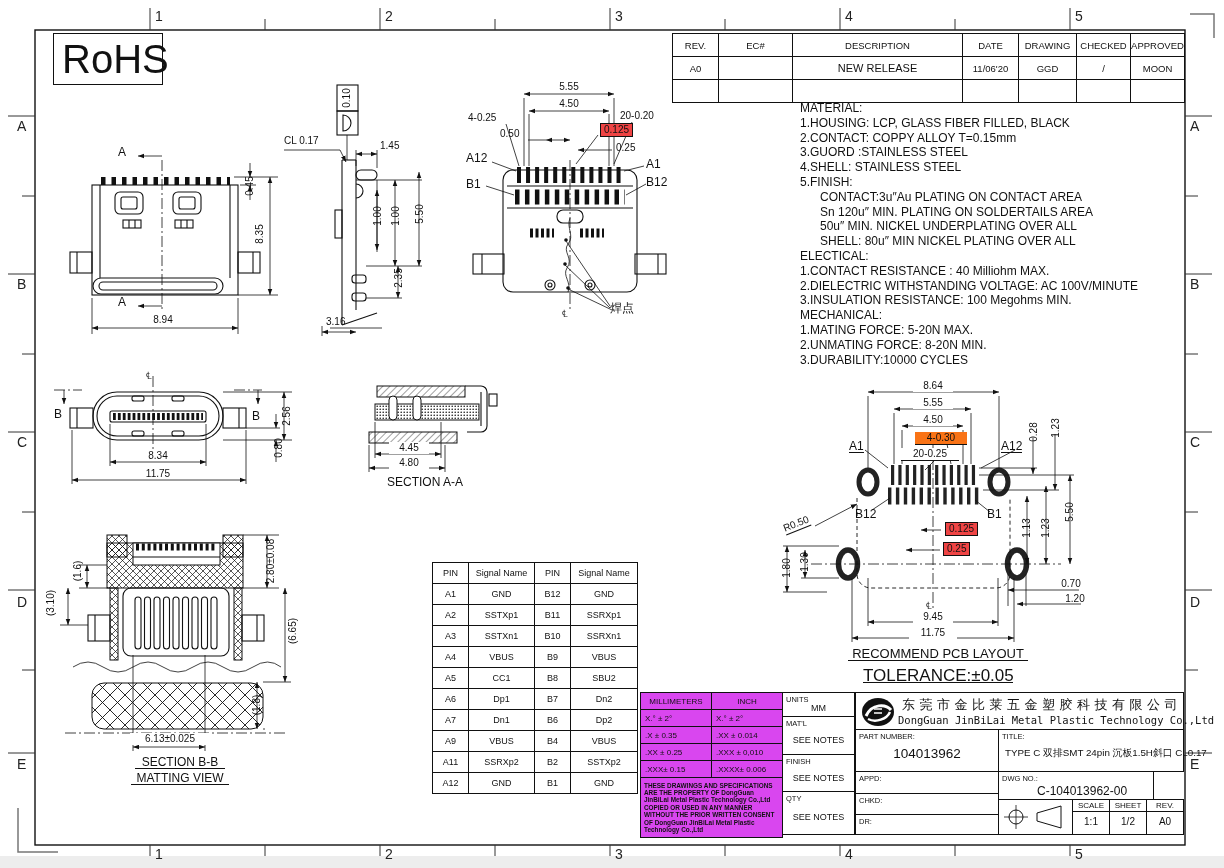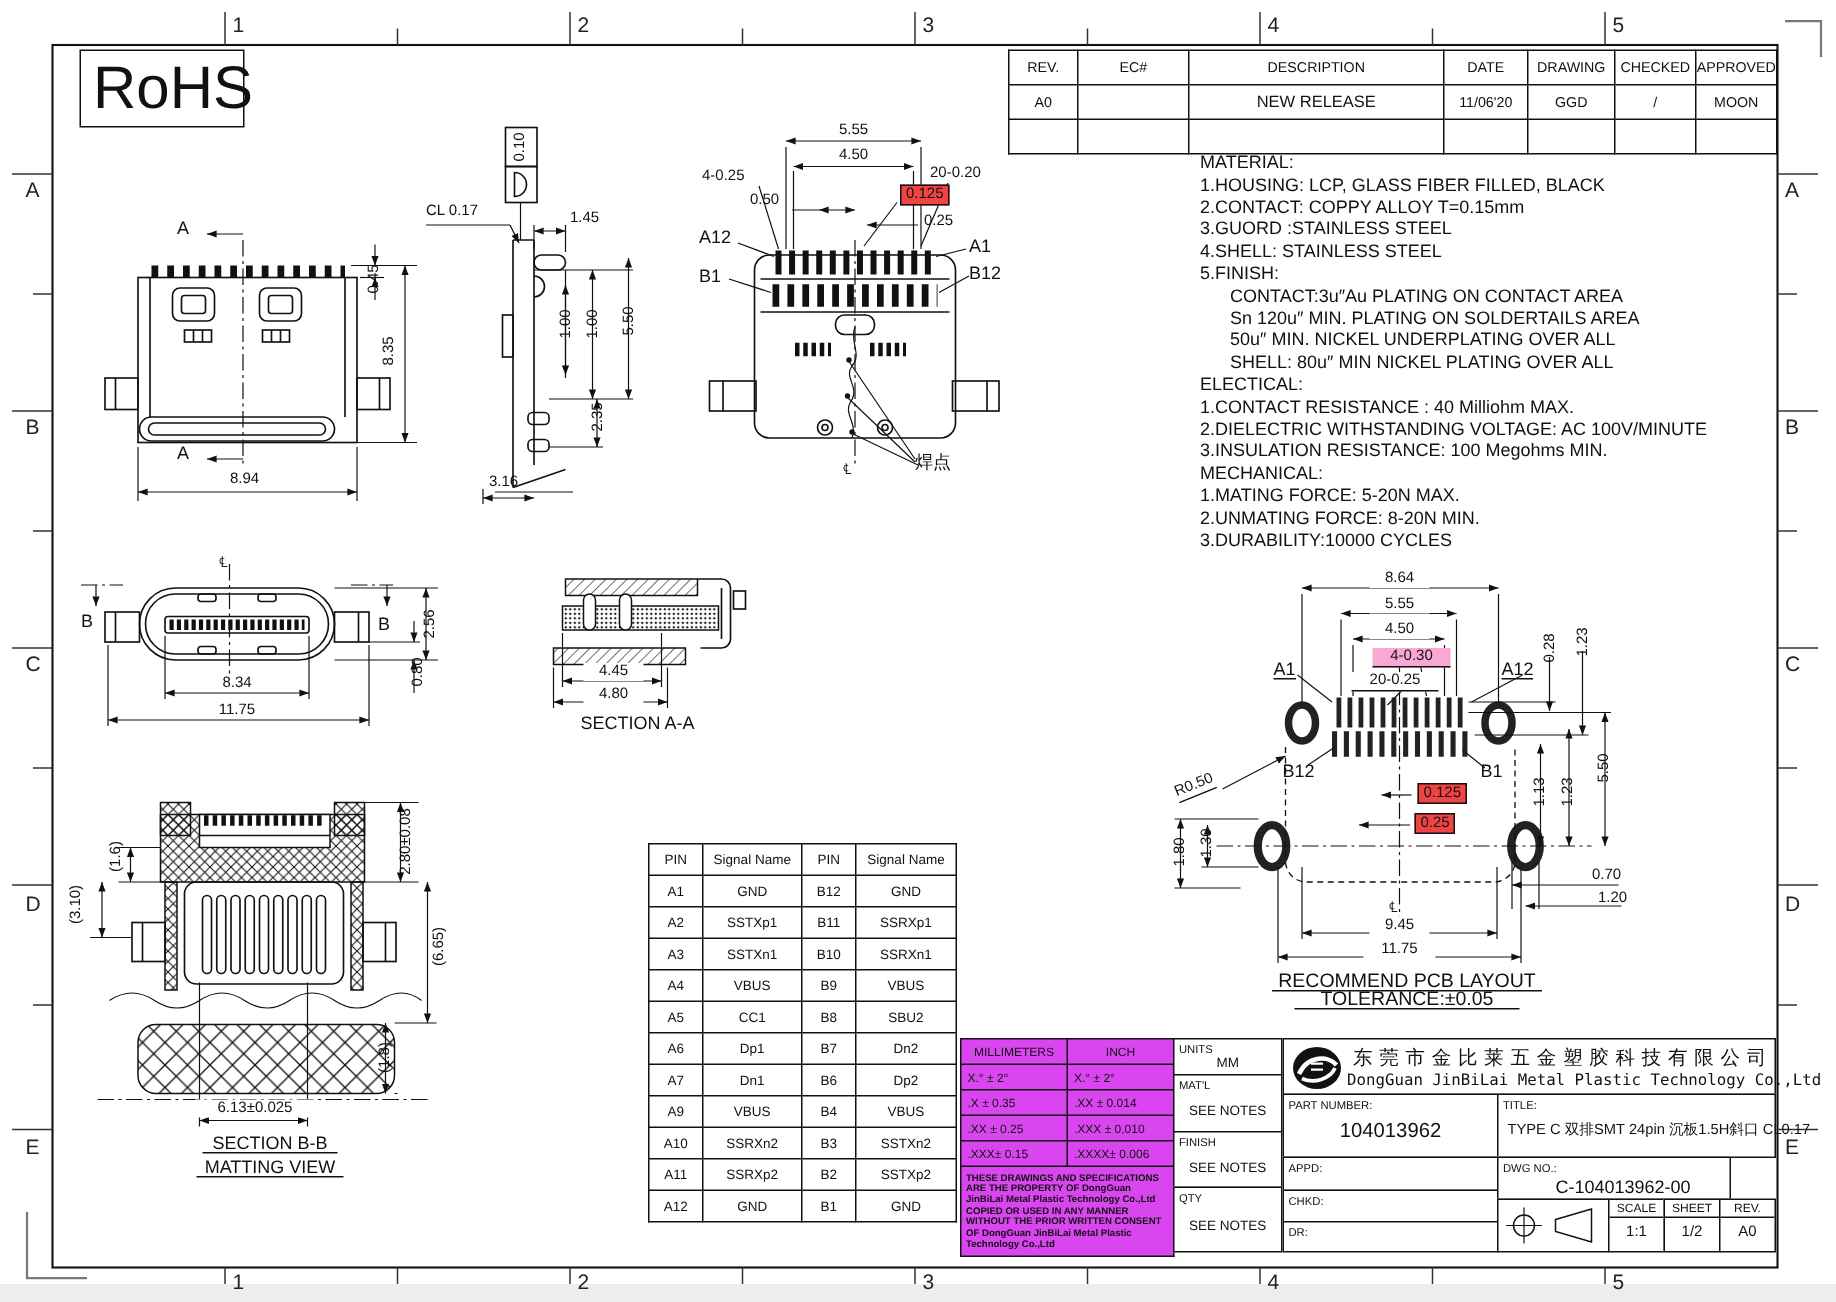--- a/index.html
+++ b/index.html
@@ -492,21 +492,21 @@
       <line class="t" x1="93" y1="200" x2="93" y2="248"></line>
         <line class="t" x1="223" y1="200" x2="223" y2="248"></line>
       <line class="t" x1="93" y1="244" x2="223" y2="244" marker-start="url(#aP)" marker-end="url(#aP)"></line>
       <line class="t" x1="77" y1="200" x2="77" y2="264"></line>
         <line class="t" x1="239" y1="200" x2="239" y2="264"></line>
       <line class="t" x1="77" y1="260" x2="239" y2="260" marker-start="url(#aP)" marker-end="url(#aP)"></line>
     </svg>
     <span class="dim" style="left:138px;top:2px;width:40px;background:#fff">8.64</span>
     <span class="dim" style="left:138px;top:19px;width:40px;background:#fff">5.55</span>
     <span class="dim" style="left:138px;top:36px;width:40px;background:#fff">4.50</span>
-    <span class="dim ul" style="left:140px;top:54px;width:52px;background:#f9a8d4">4-0.30</span>
+    <span class="dim ul" style="left:140px;top:54px;width:52px;background:#f97316">4-0.30</span>
     <span class="dim ul" style="left:126px;top:70px;width:58px;background:#fff">20-0.25</span>
     <span class="dim rot" style="left:244px;top:48px;width:30px">0.28</span>
     <span class="dim rot" style="left:266px;top:44px;width:30px">1.23</span>
     <span class="dim lblview ul" style="left:74px;top:62px">A1</span>
     <span class="dim lblview ul" style="left:226px;top:62px">A12</span>
     <span class="dim lblview" style="left:80px;top:130px">B12</span>
     <span class="dim lblview" style="left:212px;top:130px">B1</span>
     <span class="dim ul" style="left:8px;top:140px;transform:rotate(-22deg)">R0.50</span>
     <span class="dim bx" style="left:170px;top:144px">0.125</span>
     <span class="dim bx" style="left:168px;top:164px">0.25</span>
@@ -514,21 +514,21 @@
     <span class="dim rot" style="left:256px;top:144px;width:30px">1.23</span>
     <span class="dim rot" style="left:280px;top:128px;width:30px">5.50</span>
     <span class="dim rot" style="left:-3px;top:184px;width:30px">1.80</span>
     <span class="dim rot" style="left:15px;top:178px;width:30px">1.30</span>
     <span class="dim" style="left:276px;top:200px;width:40px">0.70</span>
     <span class="dim" style="left:280px;top:215px;width:40px">1.20</span>
     <span class="dim" style="left:138px;top:233px;width:40px;background:#fff">9.45</span>
     <span class="dim" style="left:134px;top:249px;width:48px;background:#fff">11.75</span>
     <span class="dim" style="left:151px;top:222px;background:#fff">℄</span>
     <span class="dim lblview ul" style="left:73px;top:270px;width:180px;font-size:13px">RECOMMEND PCB LAYOUT</span>
-    <span class="dim lblview ul" style="left:88px;top:282px;width:150px;font-size:13px">TOLERANCE:±0.05</span>
+    <span class="dim lblview ul" style="left:88px;top:292px;width:150px;font-size:17px">TOLERANCE:±0.05</span>
   </div>
 
   <table id="pin-table" class="abs" style="left:432px;top:562px;width:205px;background:#fff">
     <colgroup>
         <col style="width:36px">
         <col style="width:66px">
         <col style="width:36px">
         <col style="width:67px">
       </colgroup>
     <tbody>
@@ -580,26 +580,20 @@
           <td>B6</td>
           <td>Dp2</td>
         </tr>
     <tr>
           <td>A9</td>
           <td>VBUS</td>
           <td>B4</td>
           <td>VBUS</td>
         </tr>
     <tr>
-          <td>A10</td>
-          <td>SSRXn2</td>
-          <td>B3</td>
-          <td>SSTXn2</td>
-        </tr>
-    <tr>
           <td>A11</td>
           <td>SSRXp2</td>
           <td>B2</td>
           <td>SSTXp2</td>
         </tr>
     <tr>
           <td>A12</td>
           <td>GND</td>
           <td>B1</td>
           <td>GND</td>

